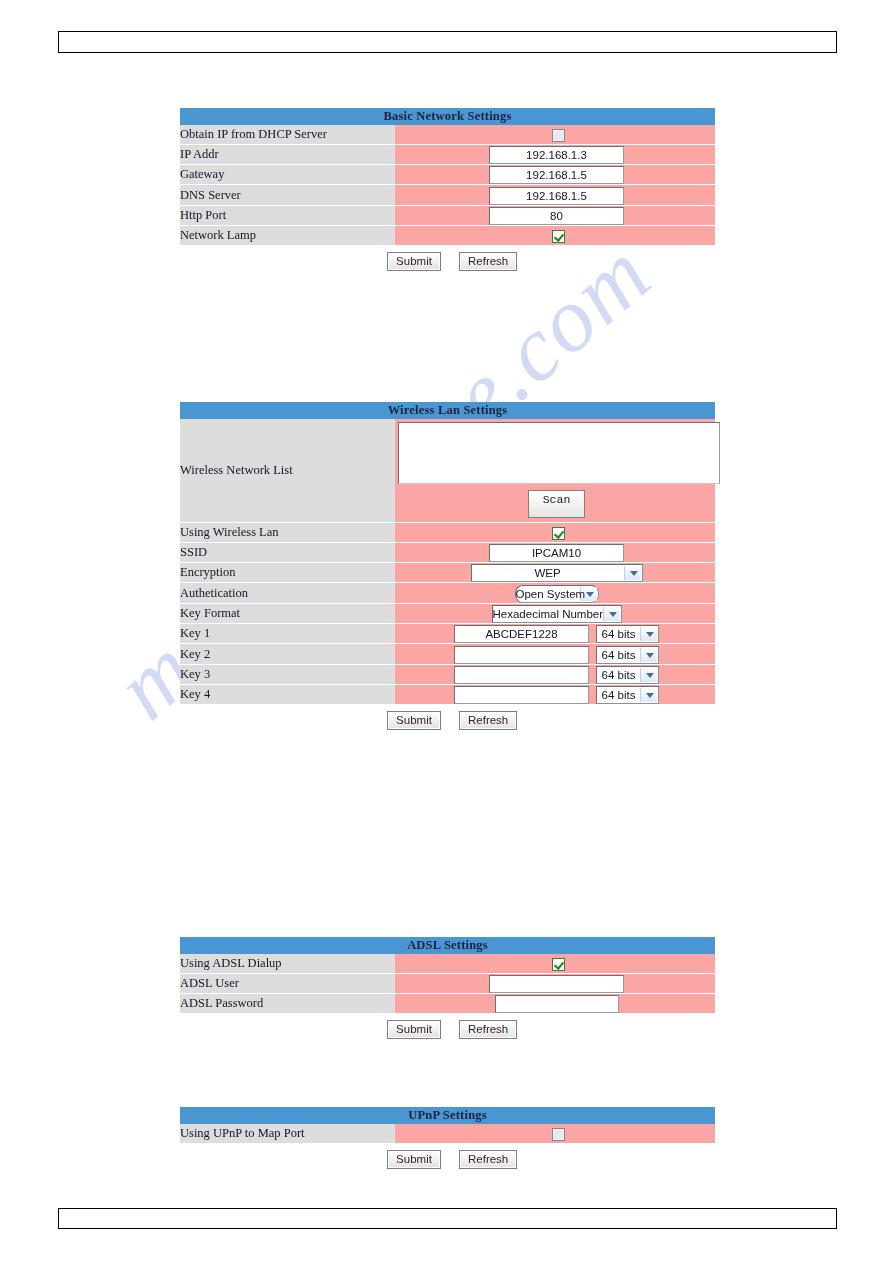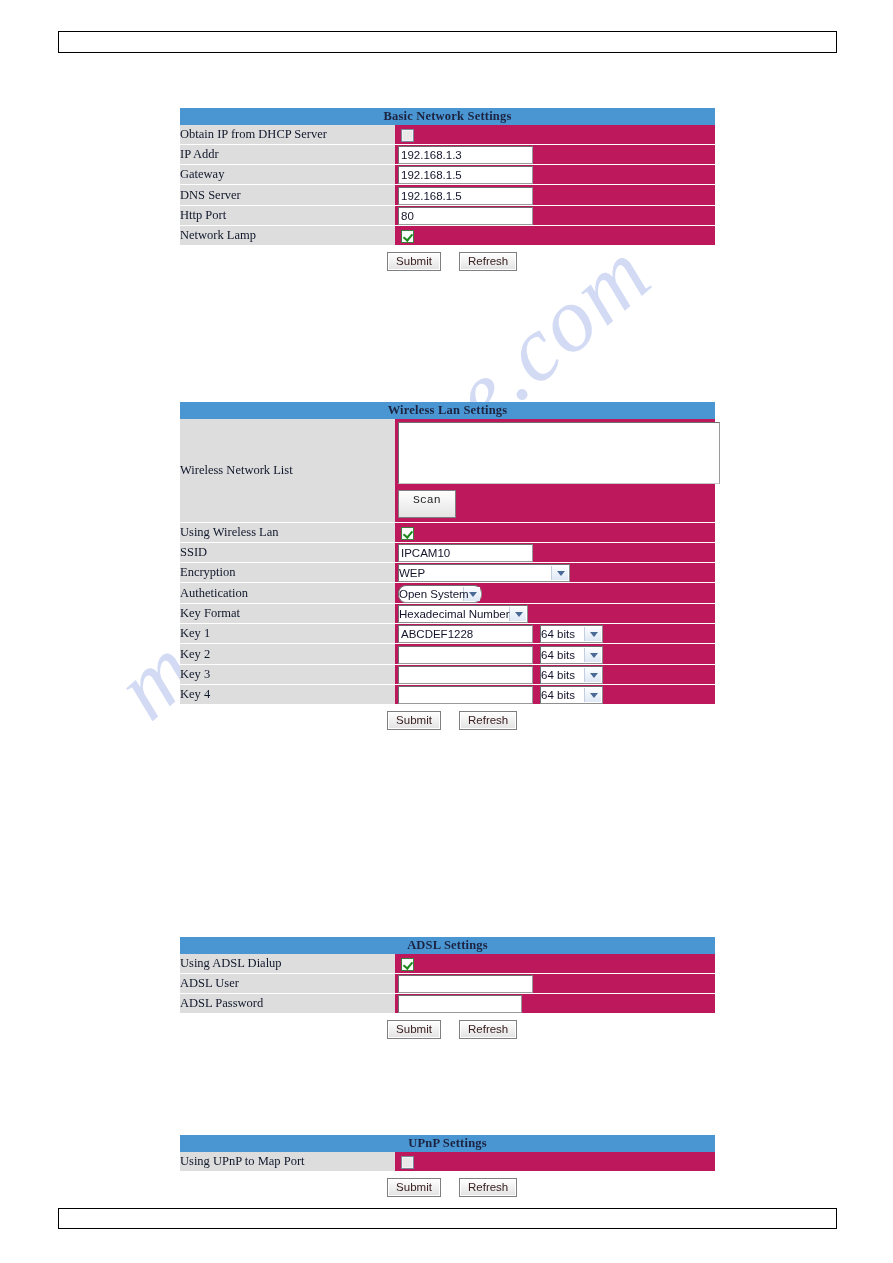--- a/index.html
+++ b/index.html
@@ -85,23 +85,24 @@
     width: 215px;
     background: #dddddd;
     color: #0f172a;
     font-size: 12.5px;
     padding: 3px 0 3px 8px;
     font-family: "Liberation Serif", "DejaVu Serif", serif;
     border-bottom: 1px solid #ffffff;
   }
   td.val {
     width: 320px;
-    background: #be185d;
+    background: #fca5a5;
     padding: 2px 0 2px 4px;
     border-bottom: 1px solid #ffffff;
+    text-align: center;
   }
 
   
   .chk {
     display: inline-block;
     width: 13px;
     height: 13px;
     box-sizing: border-box;
     border: 1px solid #7b8a9a;
     background: #f2f2f2;
@@ -407,21 +408,21 @@
         </td>
       </tr>
     </tbody>
   </table>
   <div class="btnrow">
     <span class="btn">Submit</span>
     <span class="btn">Refresh</span>
   </div>
 </div>
 
-<div class="panel" id="panel-upnp" style="top:1107px;">
+<div class="panel" id="panel-upnp" style="top:1079px;">
   <div class="panel-title">UPnP Settings</div>
   <table class="grid">
     <tbody>
       <tr>
         <td class="lbl">Using UPnP to Map Port</td>
         <td class="val">
           <span class="chk off"></span>
         </td>
       </tr>
     </tbody>

